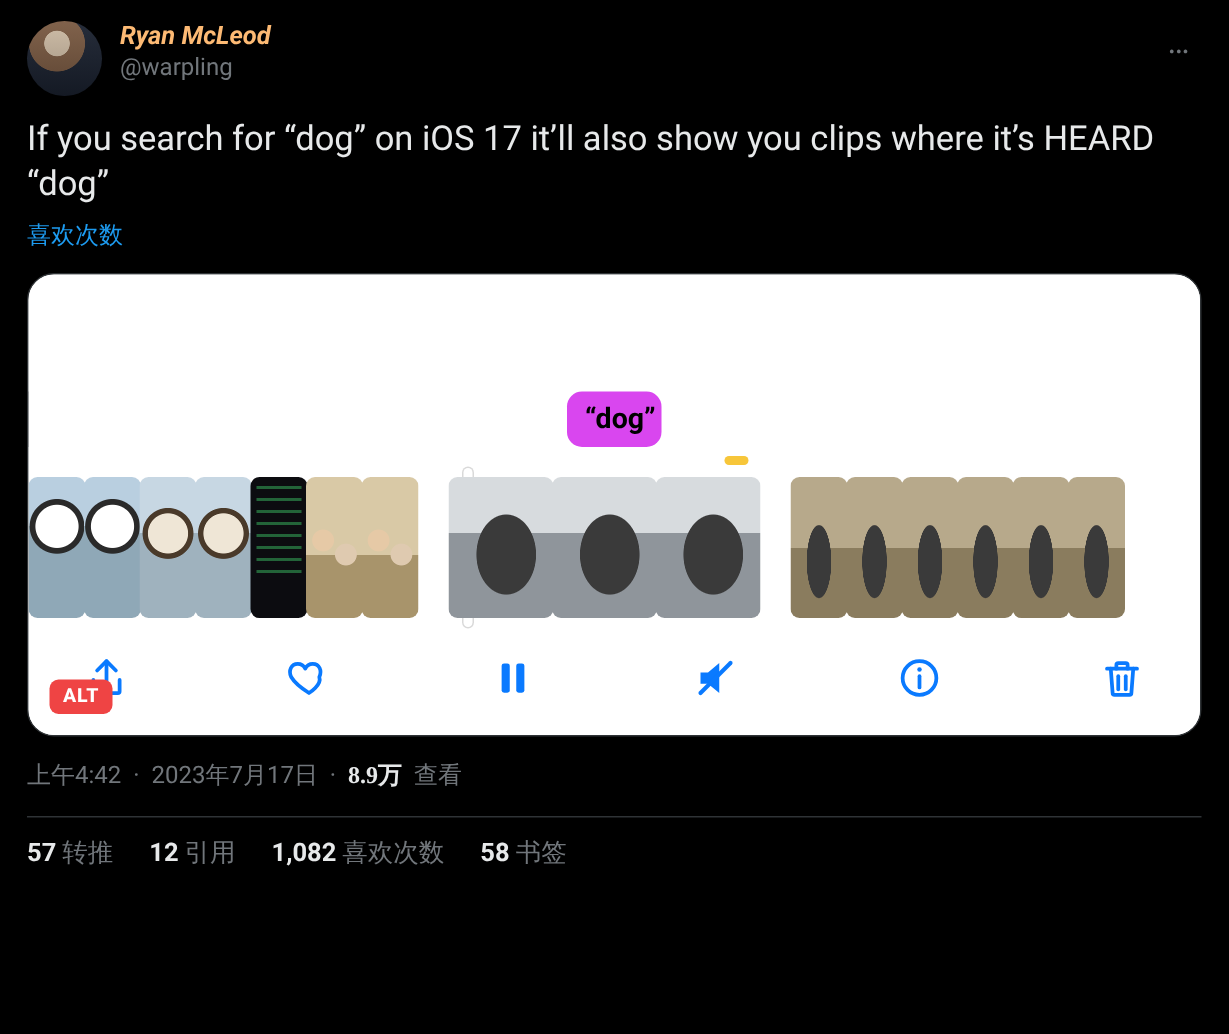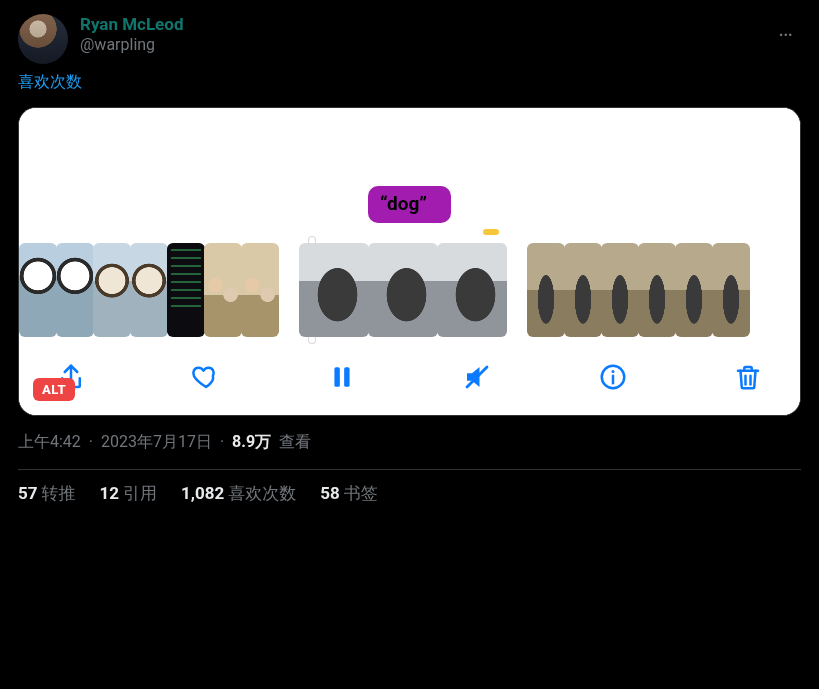--- a/index.html
+++ b/index.html
@@ -25,21 +25,21 @@
     flex: 0 0 50px;
     overflow: hidden;
     position: relative;
   }
   .avatar::after{
     content:"";
     position:absolute; inset:0;
     background: linear-gradient(180deg, rgba(255,255,255,0.05), rgba(0,0,0,0.25));
   }
   .names { flex: 1; line-height: 1.25; }
-  .display-name { font-weight: 700; font-size: 17px; color: #0f766e; }
+  .display-name { font-weight: 700; font-size: 17px; color: #fdba74; font-style: italic; }
   .handle { color: #71767b; font-size: 16px; }
   .more { color: #71767b; font-size: 22px; letter-spacing: 2px; padding: 2px 6px; cursor: pointer; }
   .body-text {
     margin-top: 14px;
     font-size: 23px;
     line-height: 1.32;
     color: #e7e9ea;
     word-break: break-word;
   }
   .translate {
@@ -54,25 +54,25 @@
     border-radius: 18px;
     overflow: hidden;
     border: 1px solid #2f3336;
     position: relative;
   }
   .media-top-pad { height: 78px; background: #fff; }
   .dog-pill-wrap {
     display:flex; justify-content:center;
   }
   .dog-pill {
-    background: #a21caf;
+    background: #d946ef;
     color: #000;
     font-weight: 700;
     font-size: 19px;
-    padding: 6px 24px 8px 12px;
+    padding: 6px 4px 8px 12px;
     border-radius: 10px;
     display:inline-block;
   }
   .timeline {
     display:flex;
     align-items:stretch;
     gap: 20px;
     padding: 20px 0 6px 0;
     background:#fff;
     height: 120px;
@@ -158,21 +158,21 @@
     padding:4px 9px; border-radius:6px;
     letter-spacing: .5px;
   }
 
   .meta {
     margin-top: 16px;
     color:#71767b;
     font-size: 16px;
   }
   .meta .sep { margin: 0 4px; }
-  .meta .views-num { color:#e7e9ea; font-weight:700; }
+  .meta .views-num { color:#e7e9ea; font-weight:700;font-family:Liberation Serif, serif; }
 
   .divider {
     height:1px; background:#2f3336; margin: 16px 0 12px 0;
   }
   .stats {
     display:flex; gap: 24px;
     color:#71767b; font-size:17px;
   }
   .stats .n { color:#e7e9ea; font-weight:700; margin-right:4px; }
 </style>
@@ -185,20 +185,21 @@
     <div class="avatar"></div>
     <div class="names">
       <div class="display-name">Ryan McLeod</div>
       <div class="handle">@warpling</div>
     </div>
     <div class="more">
       <span>…</span>
     </div>
   </div>
 
+  <div class="body-text">If you search for “dog” on iOS 17 it’ll also show you clips where it’s HEARD “dog”</div>
 
   <div class="translate">喜欢次数</div>
 
   <div class="media-card">
     <div class="media-top-pad"></div>
 
     <div class="dog-pill-wrap">
       <span class="dog-pill">“dog”</span>
     </div>
 

